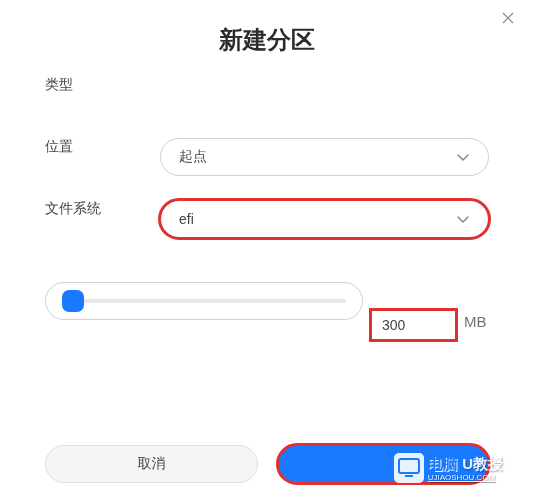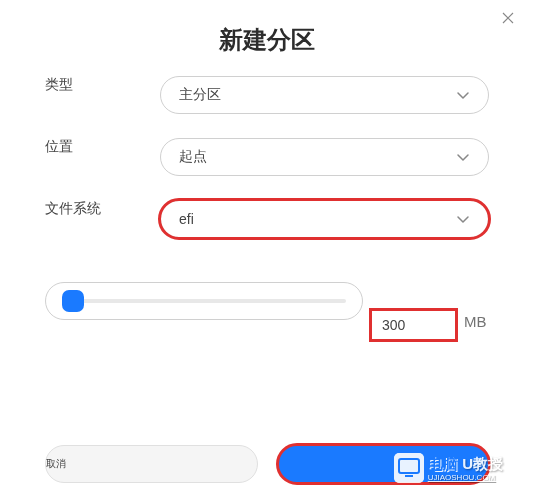--- a/index.html
+++ b/index.html
@@ -147,24 +147,25 @@
       right: 0;
       display: flex;
       gap: 20px;
       padding: 0 45px;
     }
     .btn {
       flex: 1;
       height: 38px;
       border-radius: 19px;
       border: none;
-      font-size: 10px;
-      cursor: pointer;
-      display: flex;
-      align-items: center;
+      font-size: 14px;
+      cursor: pointer;
+      display: flex;
+      align-items: center;
+      justify-content: center;
     }
     .btn-cancel {
       background: #f5f5f5;
       border: 1px solid #e0e0e0;
       color: #444;
     }
     .btn-confirm {
       background: #1a7aff;
       color: #fff;
       outline: 3px solid #e03030;
@@ -215,28 +216,20 @@
         </svg>
     </span>
   </div>
 
   <div class="title">新建分区</div>
 
   <div class="form-area">
 
     <div class="form-row">
       <div class="label">类型</div>
-      <div class="select-wrap">
-        <span class="select-value">主分区</span>
-        <span class="chevron">
-          <svg viewBox="0 0 14 14">
-              <path d="M2 5 L7 10 L12 5" stroke="#888" stroke-width="1.5" fill="none" stroke-linecap="round" stroke-linejoin="round"></path>
-            </svg>
-        </span>
-      </div>
     </div>
 
     <div class="form-row">
       <div class="label">位置</div>
       <div class="select-wrap">
         <span class="select-value">起点</span>
         <span class="chevron">
           <svg viewBox="0 0 14 14">
               <path d="M2 5 L7 10 L12 5" stroke="#888" stroke-width="1.5" fill="none" stroke-linecap="round" stroke-linejoin="round"></path>
             </svg>

